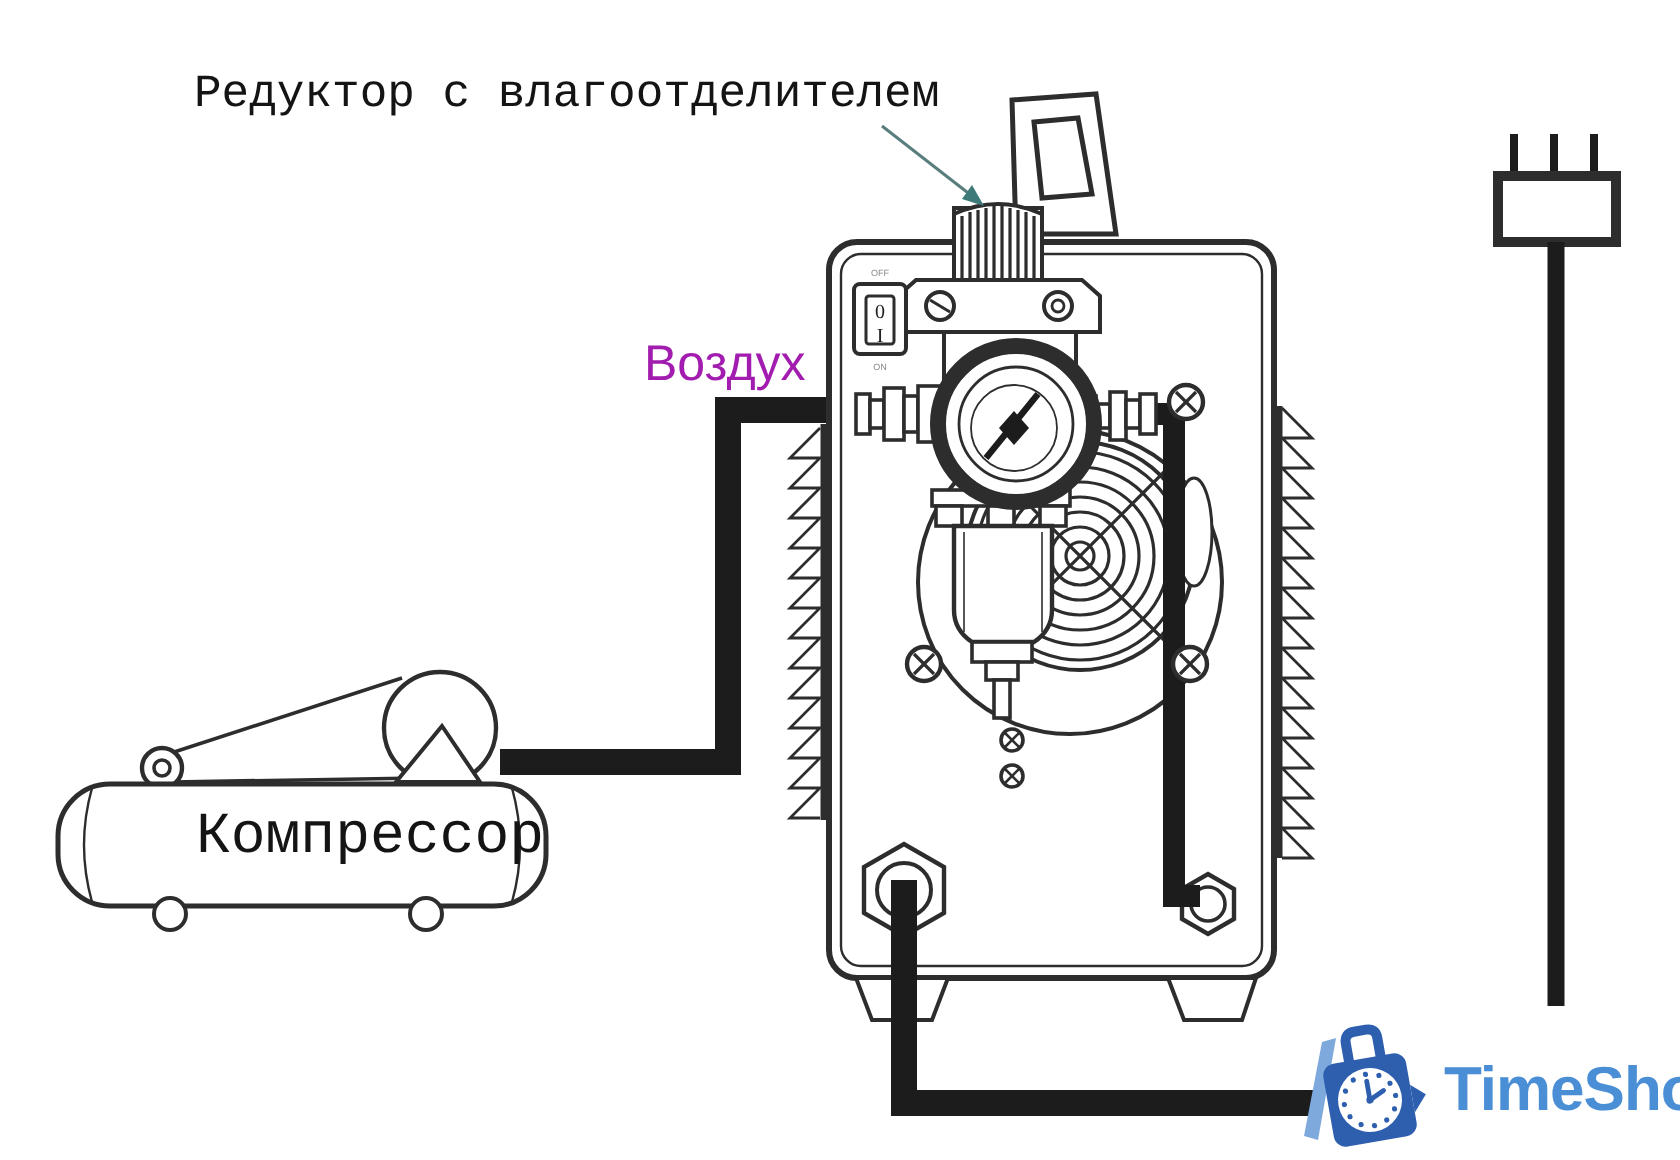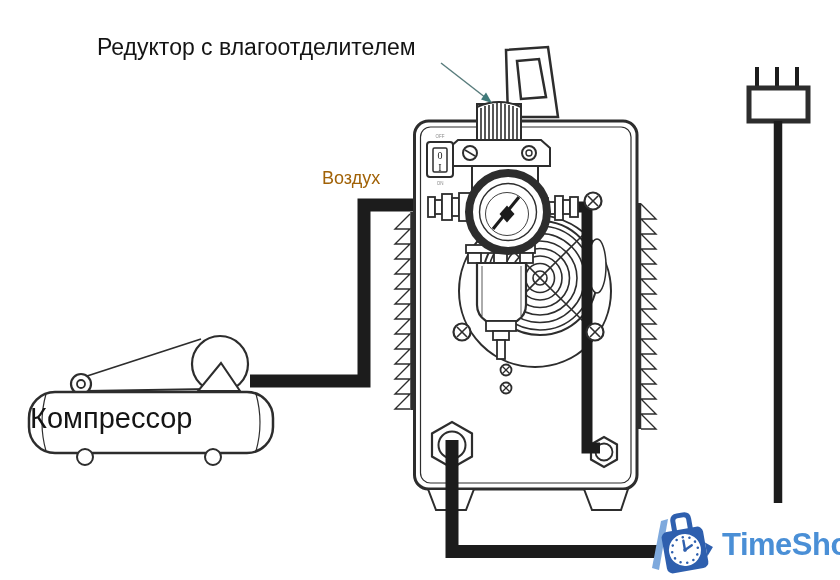--- a/index.html
+++ b/index.html
@@ -1,24 +1,24 @@
 <!DOCTYPE html>
 <html style="--background: #ffffff; --line: #2d2d2d; --cable: #1c1c1c; --arrow-head: #3f7a7a; --arrow-line: #5a7d7d; --logo-bag: #2e5fae; --logo-bag-light: #7ea9dd; --logo-text: #4a8fd6;"><head>
 <meta charset="utf-8">
 <style>
   html,body{margin:0;padding:0;background:#fff;}
   .canvas{position:relative;width:840px;height:580px;background:var(--background,#fff);
           font-family:"Liberation Sans",sans-serif;overflow:hidden;}
   .canvas svg.scene{position:absolute;left:0;top:0;}
   .lbl{position:absolute;color:#141414;white-space:nowrap;}
-  .serif{font-family:Liberation Sans, sans-serif;}
+  .serif{font-family:Liberation Mono, monospace;}
   #title-label{left:97px;top:34px;font-size:23px;}
-  #air-label{left:322px;top:168px;font-size:18px;color:#a16207;}
+  #air-label{left:322px;top:168px;font-size:25px;color:#a21caf;}
   #power-label{left:722px;top:36px;font-size:23px;}
-  #compressor-label{left:30px;top:402px;width:242px;text-align:left;font-size:29px;}
+  #compressor-label{left:30px;top:402px;width:242px;text-align:right;font-size:29px;}
   #logo{position:absolute;left:649px;top:512px;display:flex;align-items:center;gap:3px;z-index:5;}
   #logo .word{font-size:31px;font-weight:bold;color:var(--logo-text,#4a8fd6);letter-spacing:-0.5px;}
   
   .ln{fill:none;stroke:var(--line,#2d2d2d);}
   .lw{fill:#ffffff;stroke:var(--line,#2d2d2d);}
   .ck{fill:none;stroke:var(--cable,#1c1c1c);}
   .sym{font-family:"Liberation Serif",serif;fill:#222;text-anchor:middle;}
   .tiny{font-family:"Liberation Sans",sans-serif;fill:#8a8a8a;text-anchor:middle;}
 </style>
 </head>

